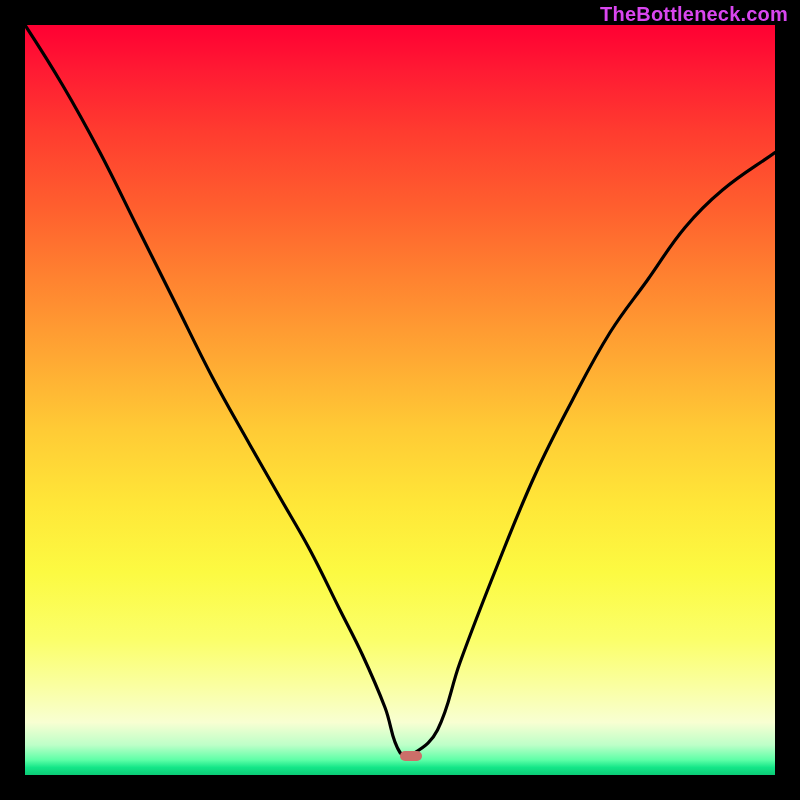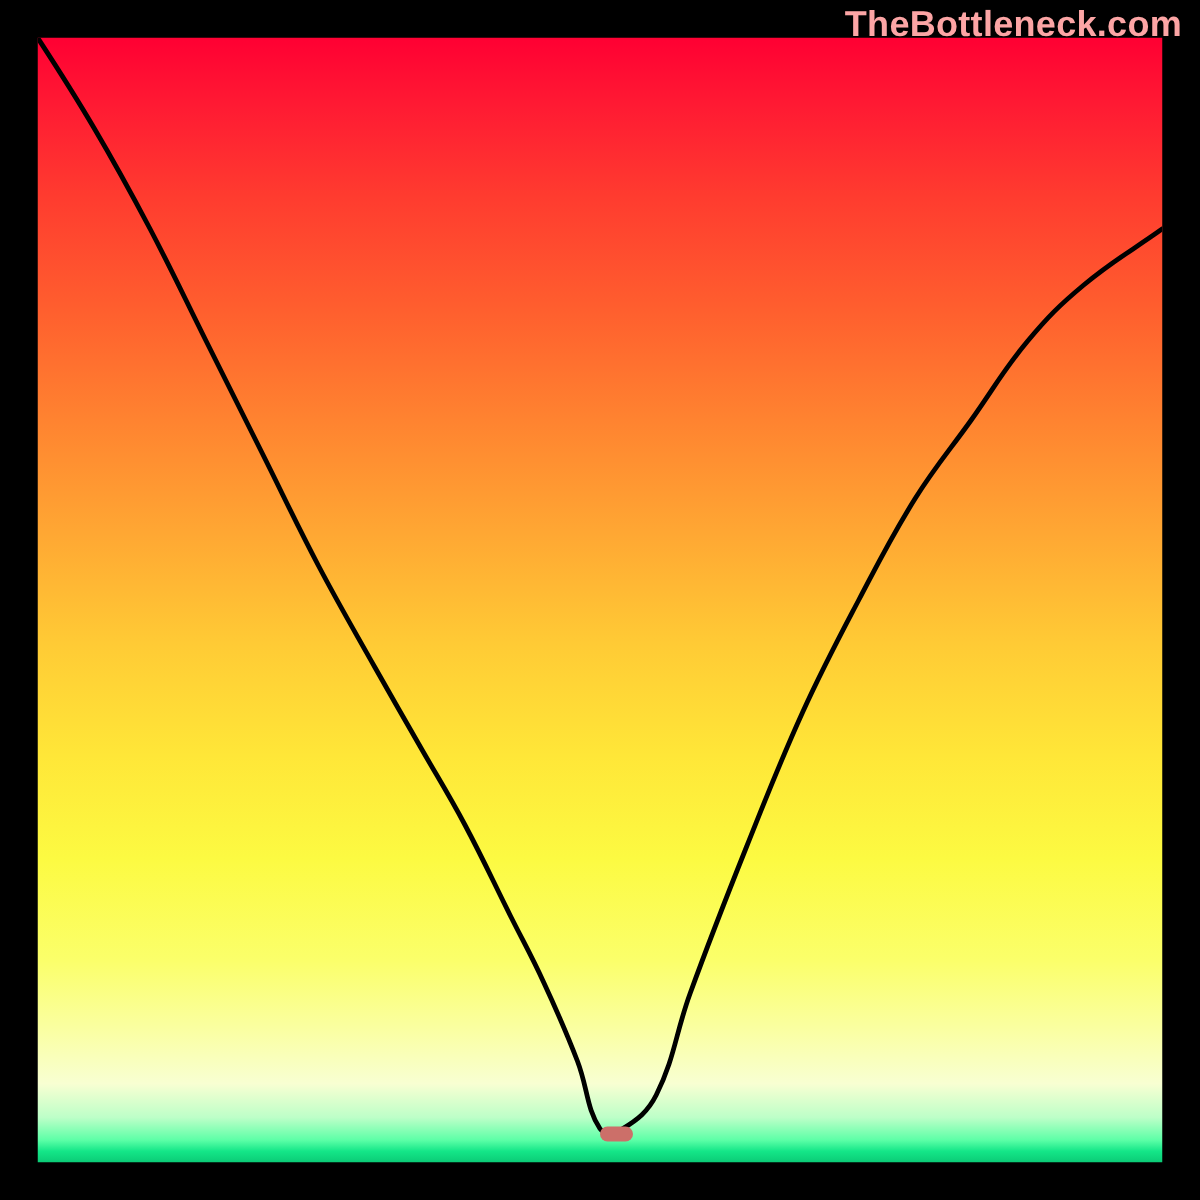--- a/index.html
+++ b/index.html
@@ -63,23 +63,23 @@
     height: 10px;
     border-radius: 5px;
     background: #cc6f69;
     transform: translate(-50%, -50%);
   }
   .watermark {
     position: absolute;
     top: 3px;
     right: 12px;
     font-family: Arial, Helvetica, sans-serif;
-    font-size: 24px;
+    font-size: 20px;
     font-weight: 600;
-    color: #fca5a5;
+    color: #d946ef;
     letter-spacing: 0.2px;
   }
 </style>
 </head>
 <body>
 
 <div class="frame">
 
   <div class="plot-area">
     <div class="gradient-bg"></div>

